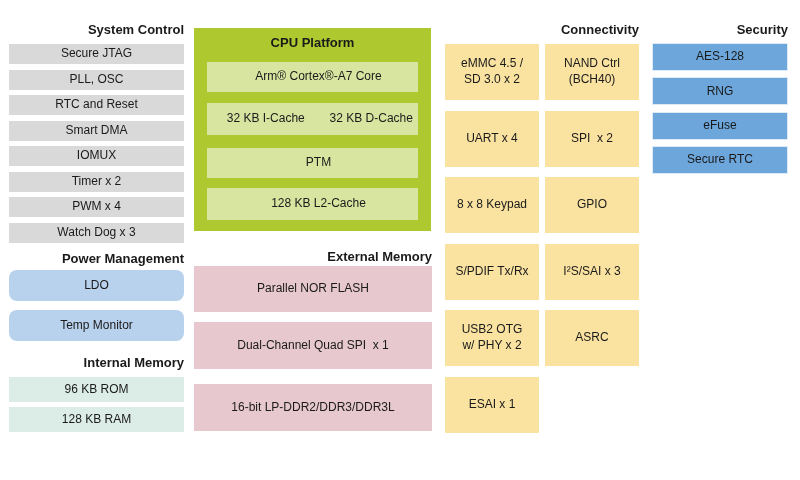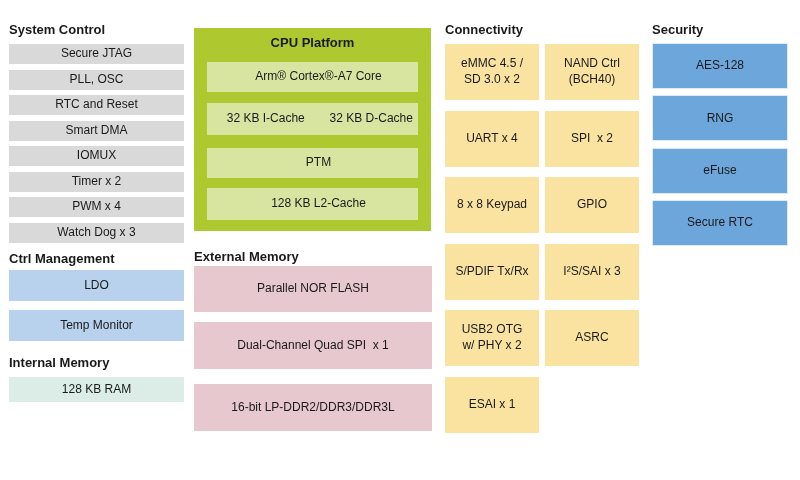--- a/index.html
+++ b/index.html
@@ -1,33 +1,33 @@
 <!DOCTYPE html>
 <html><head>
 <meta charset="utf-8">
 <style>
   html,body{margin:0;padding:0;background:#ffffff;}
   body{width:800px;height:480px;font-family:"Liberation Sans",sans-serif;color:#1a1a1a;}
   *{box-sizing:border-box;}
   .stage{position:relative;width:800px;height:480px;background:#ffffff;overflow:hidden;}
-  .hdr{position:absolute;height:16px;font-weight:bold;font-size:13px;text-align:left;line-height:16px;white-space:nowrap;}
+  .hdr{position:absolute;height:16px;font-weight:bold;font-size:13px;text-align:right;line-height:16px;white-space:nowrap;}
   .stack{position:absolute;display:flex;flex-direction:column;}
   .box{display:flex;align-items:center;justify-content:center;text-align:center;
        font-size:12px;line-height:1.3;white-space:pre-wrap;flex:none;}
   .abs{position:absolute;}
   .gray{background:#D9D9D9;}
   .bluelt{background:#B8D1EC;}
   .teal{background:#DCEDE8;}
   .pink{background:#E6C8CE;}
   .yellow{background:#FAE3A1;}
   .blue{background:#6CA6DB;border:1px solid #DDEBF7;}
   .h20{height:20px;}
   .h25{height:25px;}
-  .h31{height:31px;}
-  .h44{height:46px;}
+  .h31{height:31px;border-radius:8px;}
+  .h44{height:28px;}
   
   .cpu{position:absolute;left:194px;top:28px;width:237px;height:203px;background:#AEC92F;}
   .cpu-title{position:absolute;left:0;top:7px;width:100%;text-align:center;font-weight:bold;font-size:13px;}
   .inner{background:#D8E5A1;padding-left:12px;}
   .cpu-row{position:absolute;left:13px;width:211px;display:flex;}
   .cpu-row .box{flex:1;}
   
   .conn-grid{position:absolute;left:445px;top:44px;display:grid;
              grid-template-columns:94px 94px;grid-auto-rows:56px;column-gap:6px;row-gap:10.5px;}
 </style>
@@ -41,28 +41,29 @@
     <div class="box gray h20">Secure JTAG</div>
     <div class="box gray h20">PLL, OSC</div>
     <div class="box gray h20">RTC and Reset</div>
     <div class="box gray h20">Smart DMA</div>
     <div class="box gray h20">IOMUX</div>
     <div class="box gray h20">Timer x 2</div>
     <div class="box gray h20">PWM x 4</div>
     <div class="box gray h20">Watch Dog x 3</div>
   </div>
 
-  <div class="hdr" style="left:9px;top:251px;width:175px">Ctrl Management</div>
+  <div class="hdr" style="left:9px;top:251px;width:175px">Power Management</div>
   <div class="stack" style="left:9px;top:270px;width:175px;gap:9px">
     <div class="box bluelt h31">LDO</div>
     <div class="box bluelt h31">Temp Monitor</div>
   </div>
 
   <div class="hdr" style="left:9px;top:355px;width:175px">Internal Memory</div>
   <div class="stack" style="left:9px;top:377px;width:175px;gap:5px">
+    <div class="box teal h25">96 KB ROM</div>
     <div class="box teal h25">128 KB RAM</div>
   </div>
 
   <div class="cpu">
     <div class="cpu-title">CPU Platform</div>
     <div class="box inner abs" style="left:13px;top:34px;width:211px;height:30px">Arm® Cortex®-A7 Core</div>
     <div class="cpu-row" style="top:75px;height:32px">
       <div class="box inner">32 KB I-Cache</div>
       <div class="box inner">32 KB D-Cache</div>
     </div>

